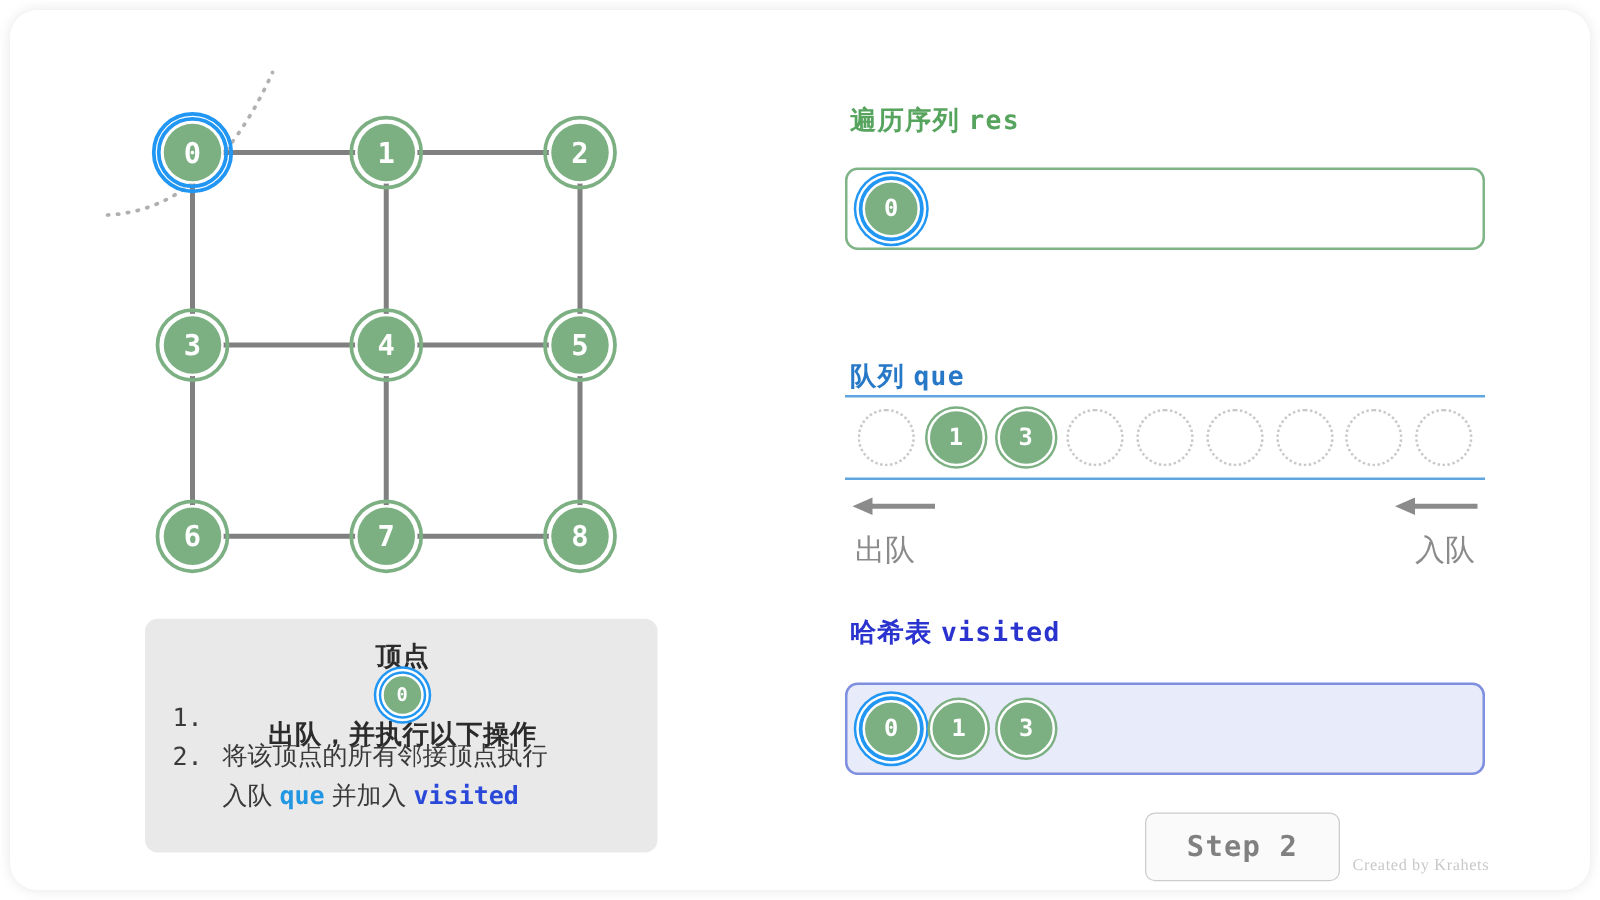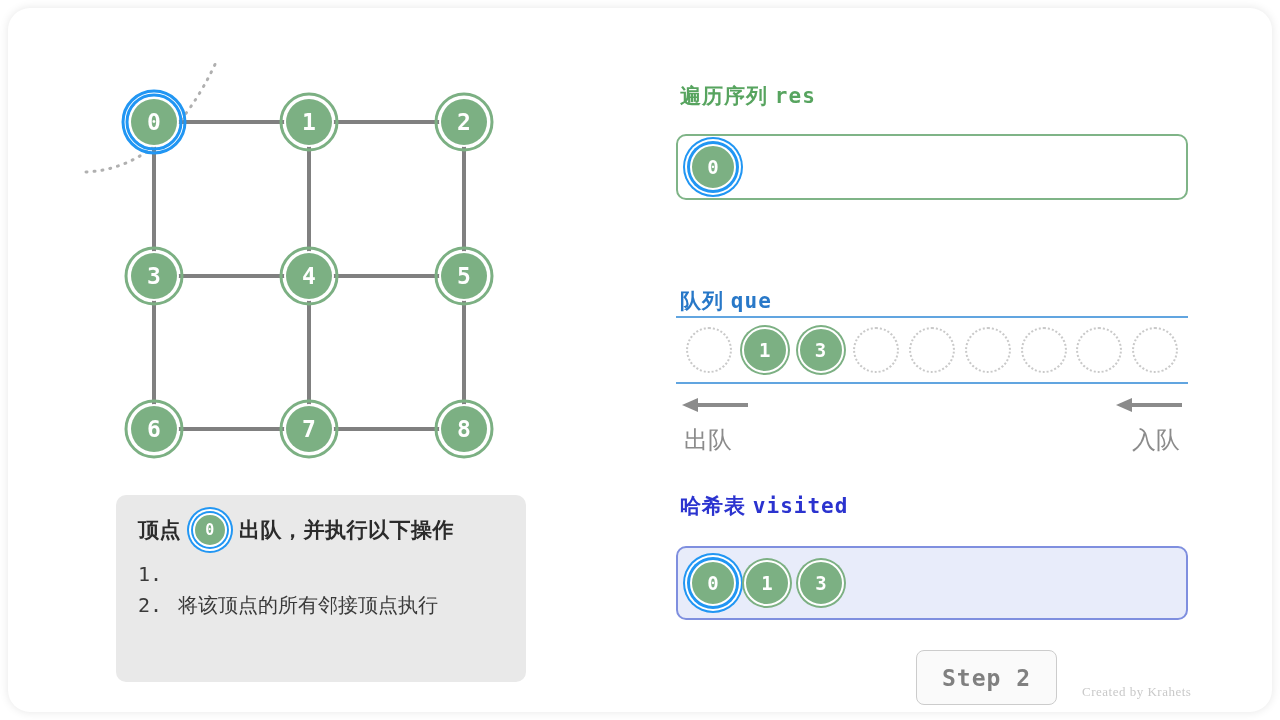--- a/index.html
+++ b/index.html
@@ -51,20 +51,21 @@
     padding: 16px 20px 0 22px;
   }
   .legend-head {
     display: flex;
     align-items: center;
     font-size: 21px;
     font-weight: bold;
     color: #2b2b2b;
     letter-spacing: 0.5px;
     height: 38px;
+    flex-direction: column;
   }
   .legend-head .lg-badge { margin: 0 12px; }
   .legend-list {
     margin-top: 10px;
     font-size: 20px;
     color: #3a3a3a;
     line-height: 1.55;
   }
   .legend-row { display: flex; }
   .legend-num {
@@ -203,21 +204,21 @@
   }
   .node-chip.sm.hl {
     box-shadow: 0 0 0 2px #2196f3, 0 0 0 4px #ffffff, 0 0 0 6px #2196f3;
   }
 
   
   #step-badge {
     position: absolute;
     left: 908px;
     top: 642px;
-    width: 141px;
+    width: 156px;
     height: 55px;
     box-sizing: border-box;
     border: 1px solid #cccccc;
     border-radius: 8px;
     background: #fafafa;
     display: flex;
     align-items: center;
     justify-content: center;
     font-family: "DejaVu Sans Mono", monospace;
     font-size: 23px;
@@ -329,20 +330,21 @@
       <div class="legend-list" id="legend-list">
           <div class="legend-row">
             <span class="legend-num">1.</span>
           </div>
           <div class="legend-row">
             <span class="legend-num">2.</span>
             <span class="legend-txt"><span>将该顶点的所有邻接顶点执行</span></span>
           </div>
           <div class="legend-row">
             <span class="legend-num"></span>
+            <span class="legend-txt"><span>入队 </span><span class="mono-lblue">que</span><span> 并加入 </span><span class="mono-blue">visited</span></span>
           </div>
         </div>
     </div>
 
     <div id="right">
 
       <div class="sect-title" id="res-title">
         <span>遍历序列</span>
         <span class="code">res</span>
       </div>

